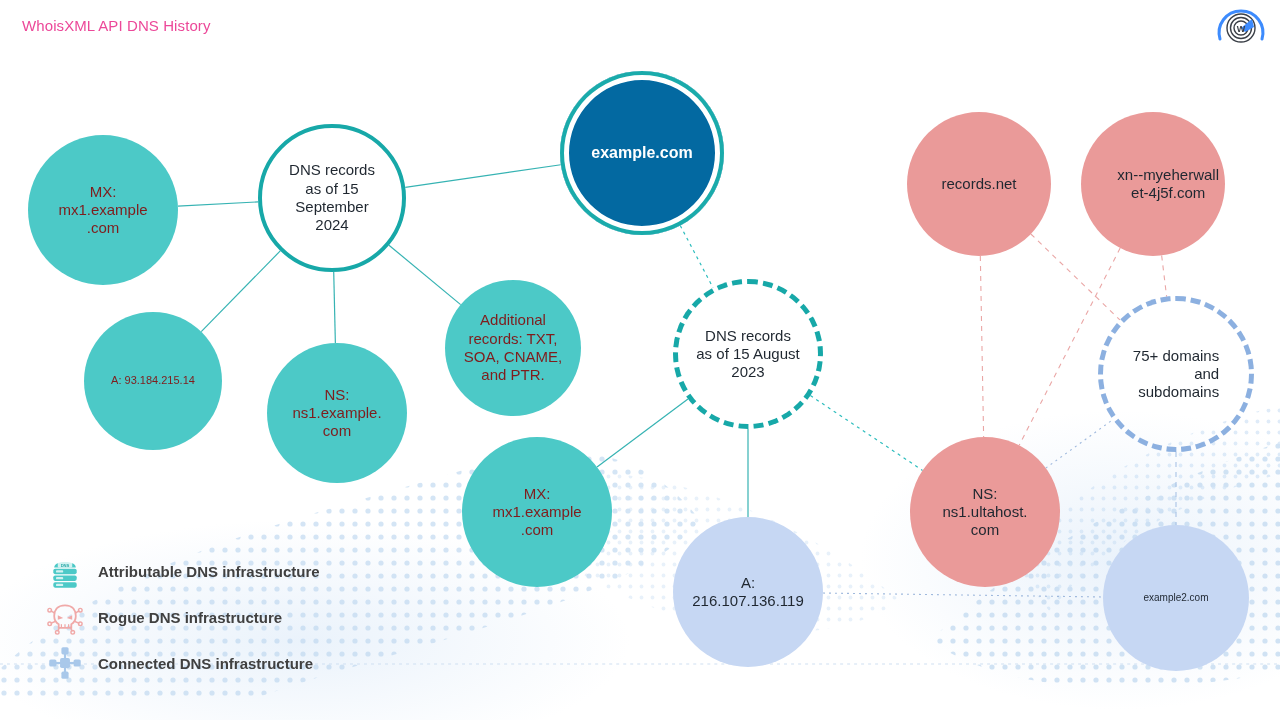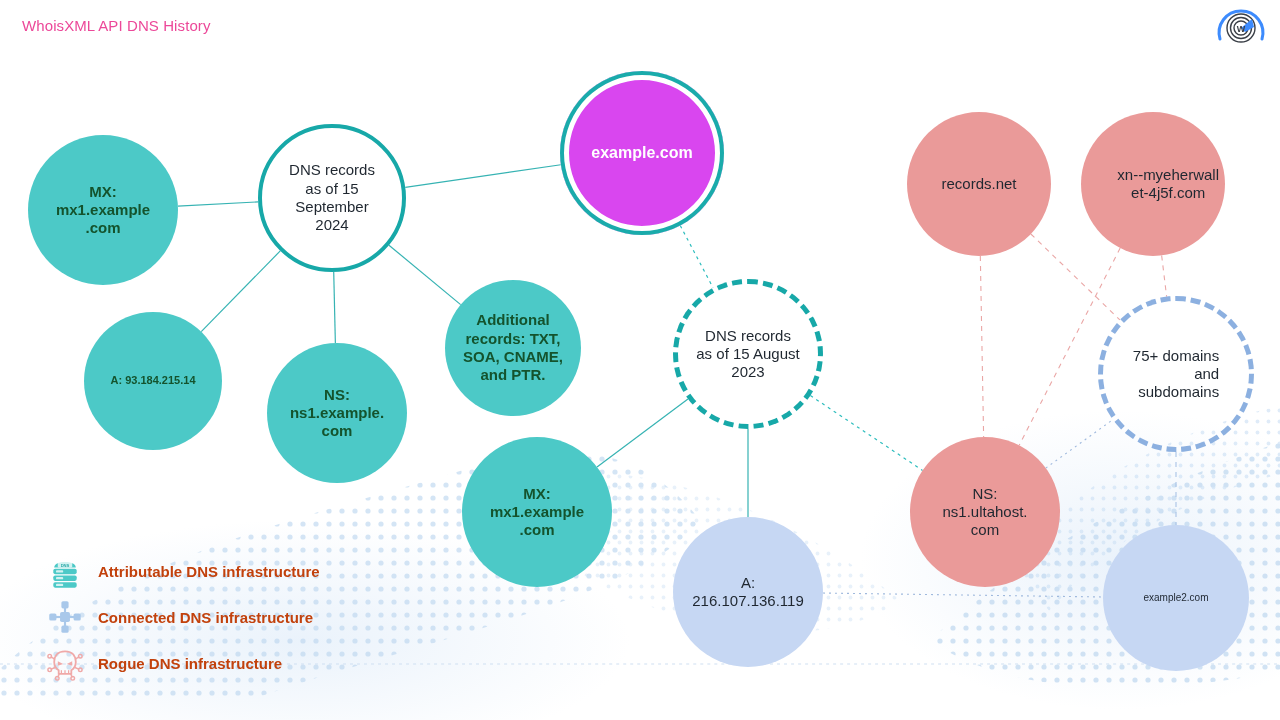--- a/index.html
+++ b/index.html
@@ -49,22 +49,22 @@
     justify-content: center;
     text-align: center;
     z-index: 10;
     line-height: 1.22;
   }
   .node .lbl {
     display: block;
     padding: 0 6px;
     white-space: pre-line;
   }
-  .fill-teal    { background: #4cc9c7; color: #14532d; font-weight: bold; }
-  .fill-teal-dk { background: #d946ef; color: #ffffff; font-weight: bold;
+  .fill-teal    { background: #4cc9c7; color: #7f1d1d; }
+  .fill-teal-dk { background: #0369a1; color: #ffffff; font-weight: bold;
                   box-shadow: inset 0 0 0 4px #1aabab, inset 0 0 0 9px #ffffff; }
   .fill-red     { background: #ea9a99; color: #1f2730; }
   .fill-blue    { background: #c6d7f3; color: #1f2730; }
   .ring-teal    { background: #ffffff; color: #1f2730;
                   border: 4px solid #17a8a8; }
   .dash-teal    { background: transparent; color: #1f2730;
                   border: 5px dashed #17a8a8; }
   .dash-blue    { background: transparent; color: #1f2730;
                   border: 5px dashed #8cb0e0; }
 
@@ -79,21 +79,21 @@
     height: 46px;
   }
   .legend-icon {
     width: 46px; height: 40px;
     display: flex; align-items: center; justify-content: center;
     flex: 0 0 46px;
   }
   .legend-label {
     font-size: 15px;
     font-weight: bold;
-    color: #c2410c;
+    color: #404040;
     margin-left: 10px;
     white-space: nowrap;
   }
 </style>
 </head>
 <body>
 
 <div id="stage">
 
   <svg id="bg-svg" viewBox="0 0 1280 720" xmlns="http://www.w3.org/2000/svg">
@@ -186,41 +186,20 @@
           <text x="20" y="15" text-anchor="middle" font-family="Liberation Sans, sans-serif" font-size="4.6" font-weight="bold" fill="#2aa9a8">DNS</text>
           <rect x="7" y="17.5" width="26" height="6" rx="2" fill="#4cc9c7"></rect>
           <rect x="10" y="19.3" width="8" height="2.4" rx="1" fill="#ffffff" opacity=".75"></rect>
           <rect x="7" y="25" width="26" height="6" rx="2" fill="#4cc9c7"></rect>
           <rect x="10" y="26.8" width="8" height="2.4" rx="1" fill="#ffffff" opacity=".75"></rect>
           <rect x="7" y="32.5" width="26" height="6" rx="2" fill="#4cc9c7"></rect>
           <rect x="10" y="34.3" width="8" height="2.4" rx="1" fill="#ffffff" opacity=".75"></rect>
         </svg>
       </span>
       <span class="legend-label">Attributable DNS infrastructure</span>
-    </div>
-
-    <div class="legend-row">
-      <span class="legend-icon">
-        <svg viewBox="0 0 40 40" width="36" height="36" xmlns="http://www.w3.org/2000/svg">
-          <g stroke="#a9c8ea" stroke-width="2.4">
-            <line x1="20" y1="20" x2="20" y2="8"></line>
-            <line x1="20" y1="20" x2="20" y2="32"></line>
-            <line x1="20" y1="20" x2="8" y2="20"></line>
-            <line x1="20" y1="20" x2="32" y2="20"></line>
-          </g>
-          <g fill="#a9c8ea">
-            <rect x="14.5" y="14.5" width="11" height="11" rx="2"></rect>
-            <rect x="16" y="2.5" width="8" height="8" rx="1.8"></rect>
-            <rect x="16" y="29.5" width="8" height="8" rx="1.8"></rect>
-            <rect x="2.5" y="16" width="8" height="8" rx="1.8"></rect>
-            <rect x="29.5" y="16" width="8" height="8" rx="1.8"></rect>
-          </g>
-        </svg>
-      </span>
-      <span class="legend-label">Connected DNS infrastructure</span>
     </div>
 
     <div class="legend-row">
       <span class="legend-icon">
         <svg viewBox="0 0 40 40" width="36" height="36" xmlns="http://www.w3.org/2000/svg">
           <g stroke="#f0a9a8" stroke-width="1.6" fill="none">
             <path d="M9 16 L4 13"></path>
               <path d="M31 16 L36 13"></path>
             <path d="M9 25 L4 27"></path>
               <path d="M31 25 L36 27"></path>
@@ -240,20 +219,41 @@
           <g stroke="#f0a9a8" stroke-width="1.4">
             <line x1="16" y1="28" x2="16" y2="32"></line>
             <line x1="20" y1="28" x2="20" y2="32"></line>
             <line x1="24" y1="28" x2="24" y2="32"></line>
           </g>
         </svg>
       </span>
       <span class="legend-label">Rogue DNS infrastructure</span>
     </div>
 
+    <div class="legend-row">
+      <span class="legend-icon">
+        <svg viewBox="0 0 40 40" width="36" height="36" xmlns="http://www.w3.org/2000/svg">
+          <g stroke="#a9c8ea" stroke-width="2.4">
+            <line x1="20" y1="20" x2="20" y2="8"></line>
+            <line x1="20" y1="20" x2="20" y2="32"></line>
+            <line x1="20" y1="20" x2="8" y2="20"></line>
+            <line x1="20" y1="20" x2="32" y2="20"></line>
+          </g>
+          <g fill="#a9c8ea">
+            <rect x="14.5" y="14.5" width="11" height="11" rx="2"></rect>
+            <rect x="16" y="2.5" width="8" height="8" rx="1.8"></rect>
+            <rect x="16" y="29.5" width="8" height="8" rx="1.8"></rect>
+            <rect x="2.5" y="16" width="8" height="8" rx="1.8"></rect>
+            <rect x="29.5" y="16" width="8" height="8" rx="1.8"></rect>
+          </g>
+        </svg>
+      </span>
+      <span class="legend-label">Connected DNS infrastructure</span>
+    </div>
+
   </div>
 
 <div class="node fill-teal-dk" style="left: 560px; top: 71px; width: 164px; height: 164px; font-size: 16px;">
       <span class="lbl">example.com</span>
     </div>
     <div class="node ring-teal" style="left: 258px; top: 124px; width: 148px; height: 148px; font-size: 15px;">
       <span class="lbl">DNS records
 as of 15
 September
 2024</span>

